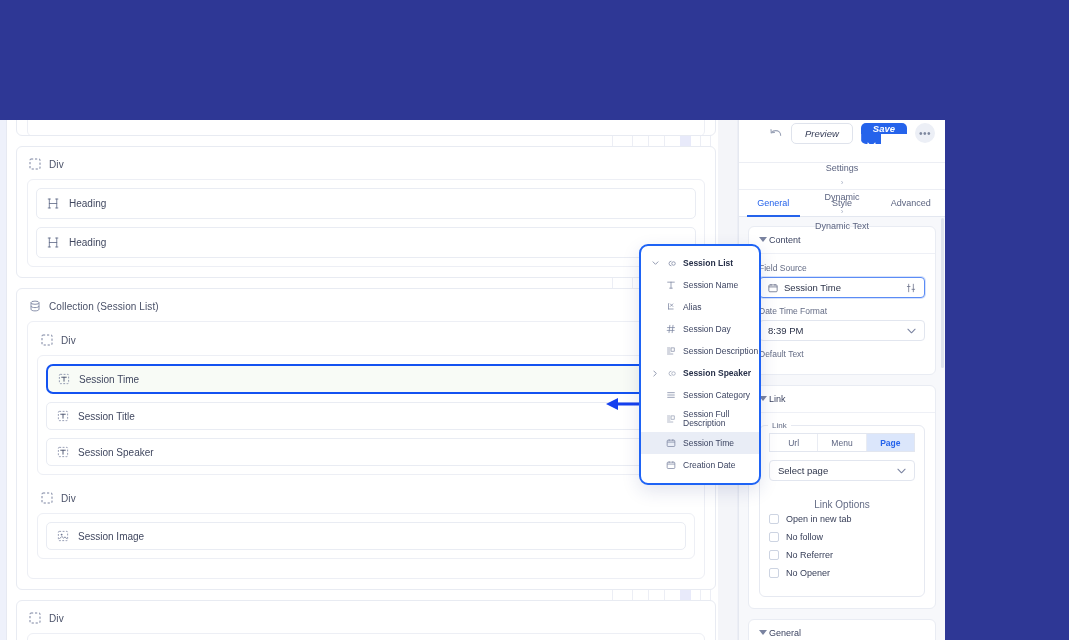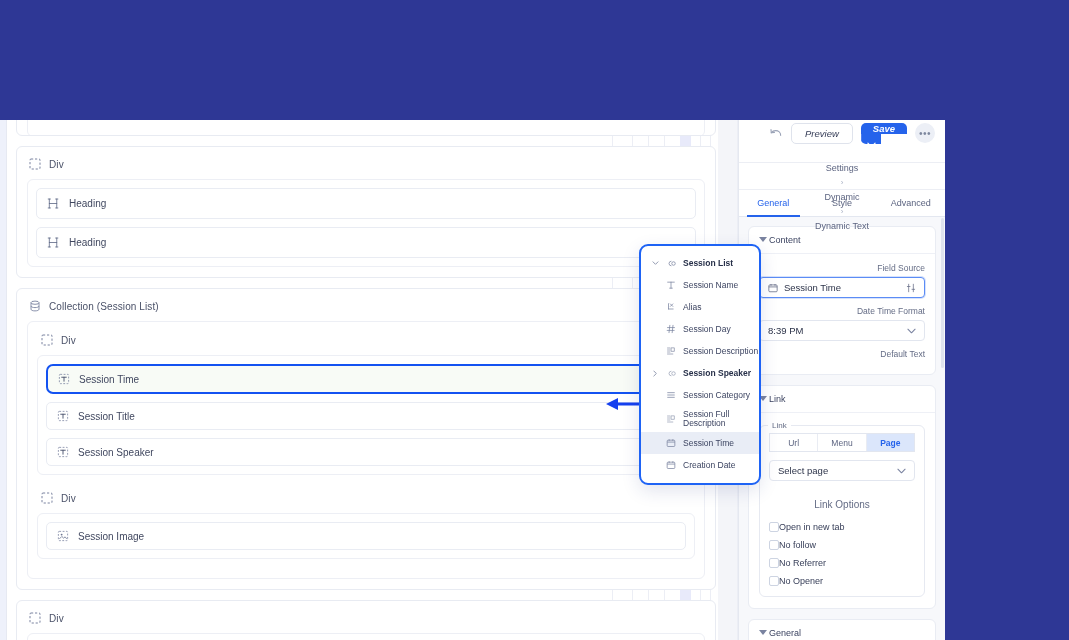--- a/index.html
+++ b/index.html
@@ -210,21 +210,21 @@
     margin-bottom: 10px;
   }
   .card-head {
     display: flex; align-items: center; gap: 2px;
     padding: 8px 10px;
     font-size: 9px; color: #3c4461;
     border-bottom: 1px solid #eef0f6;
   }
   .card-head.no-border { border-bottom: none; }
   .card-body { padding: 9px 10px 11px 10px; }
-  .field-label { font-size: 8.5px; color: #646c85; margin-bottom: 4px; text-align: right; }
+  .field-label { font-size: 8.5px; color: #646c85; margin-bottom: 4px; }
   .field {
     height: 21px;
     border: 1px solid #e2e6ef;
     border-radius: 4px;
     background: #fff;
     display: flex; align-items: center;
     padding: 0 8px;
     gap: 6px;
     font-size: 9.5px; color: #2c3349;
     margin-bottom: 8px;
@@ -253,21 +253,21 @@
   .seg > div {
     flex: 1; display: flex; align-items: center; justify-content: center;
     font-size: 8.5px; color: #5c6480;
     border-right: 1px solid #e9ecf3;
   }
   .seg > div:last-child { border-right: none; }
   .seg > div.on { background: #dbe6fb; color: #2563eb; font-weight: bold; }
 
   .opt-label { font-size: 10px; color: #646c85; margin: 18px 0 4px 0; text-align: center; }
   .check-row {
-    display: flex; align-items: flex-end; 
+    display: flex; align-items: flex-start; gap: 7px;
     height: 18px; font-size: 9px; color: #39405a;
   }
   .box {
     width: 10px; height: 10px; border: 1px solid #cdd4e2; border-radius: 2px; background: #fff;
     flex: 0 0 10px;
   }
 
   .panel-scroll {
     position: absolute; right: 1px; top: 98px;
     width: 3px; height: 150px; border-radius: 2px;

